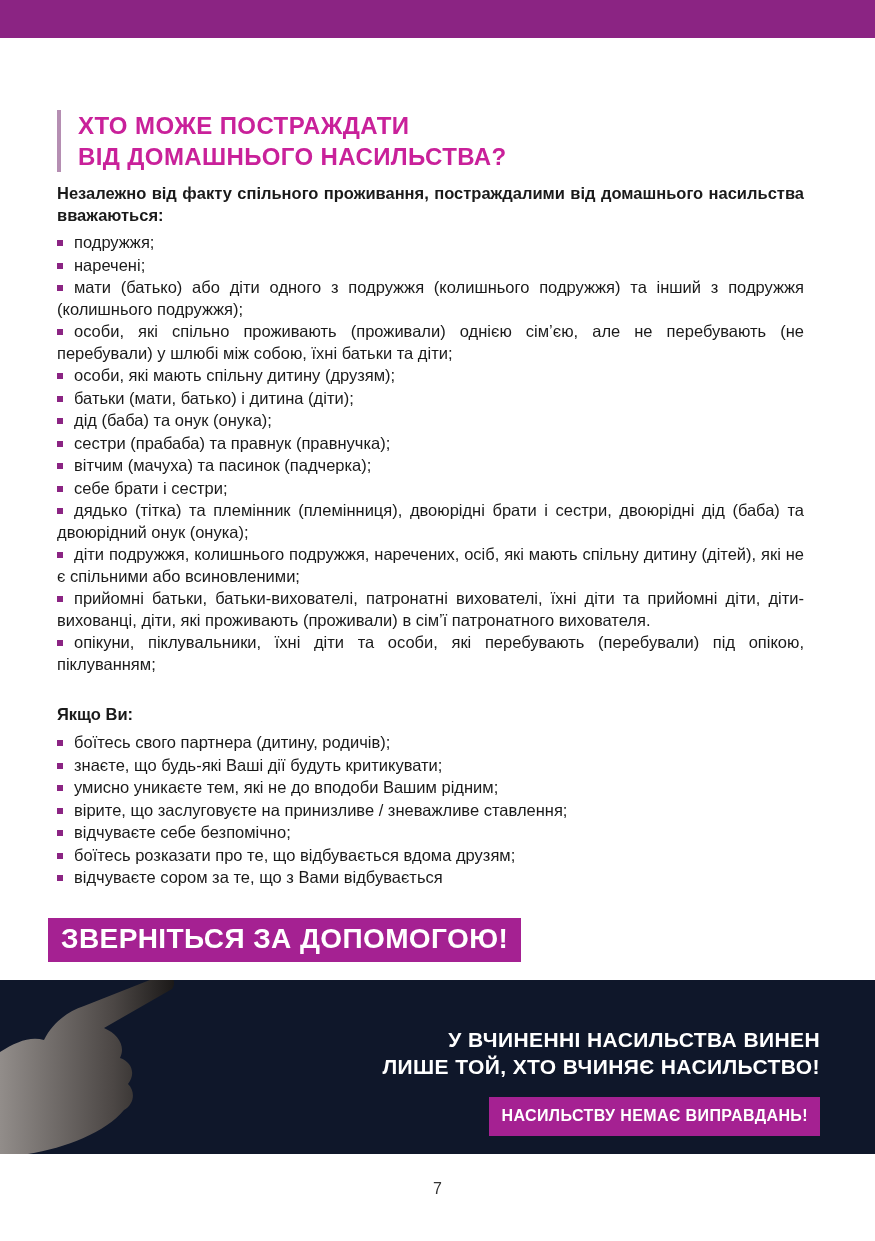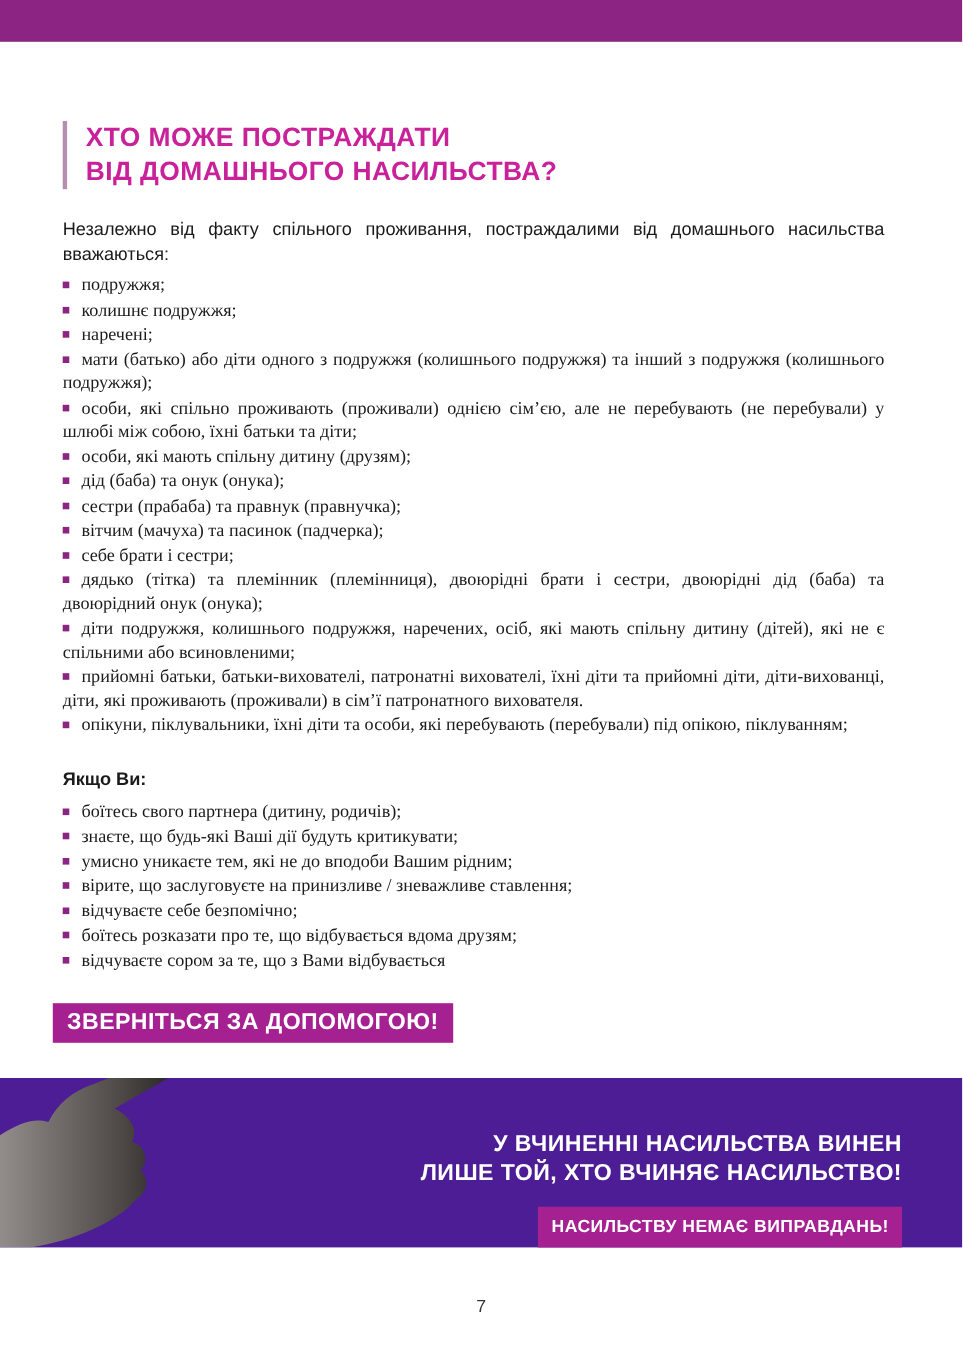--- a/index.html
+++ b/index.html
@@ -34,28 +34,28 @@
     padding-left: 17px;
     color: #c9219a;
     font-size: 24px;
     line-height: 31px;
     font-weight: 700;
     letter-spacing: 0.4px;
   }
   .title span { display: block; }
 
   .lead {
-    margin: 26px 0 6px 0;
-    font-weight: 400;
+    margin: 10px 0 6px 0;
+    font-weight: 700;
     font-size: 16.5px;
     line-height: 22px;
     text-align: justify;
   }
 
-  .list { margin: 0; font-family: Liberation Serif, serif; }
+  .list { margin: 0; }
   .li {
     font-size: 16.5px;
     line-height: 21.5px;
     text-align: justify;
     margin: 1px 0;
   }
   .li::before {
     content: "";
     display: inline-block;
     width: 6px;
@@ -71,31 +71,31 @@
     font-size: 16.5px;
   }
 
   .cta {
     display: inline-block;
     margin-top: 28px;
     margin-left: -9px;
     background: #a52192;
     color: #ffffff;
     font-weight: 700;
-    font-size: 21px;
+    font-size: 28px;
     letter-spacing: 0.4px;
     padding: 5px 13px 7px 13px;
   }
 
   .banner {
     position: absolute;
     top: 980px;
     left: 0; right: 0;
-    height: 154px;
-    background: #4c1d95;
+    height: 174px;
+    background: #0f172a;
     overflow: hidden;
   }
   .hand {
     position: absolute;
     left: 0;
     bottom: 0;
     height: 198px;
     width: 240px;
   }
   .banner-text {
@@ -139,25 +139,25 @@
 
     <h1 class="title">
       <span>ХТО МОЖЕ ПОСТРАЖДАТИ</span>
       <span>ВІД ДОМАШНЬОГО НАСИЛЬСТВА?</span>
     </h1>
 
     <p class="lead">Незалежно від факту спільного проживання, постраждалими від домашнього насильства вважаються:</p>
 
     <div class="list">
       <div class="li">подружжя;</div>
-      <div class="li">колишнє подружжя;</div>
       <div class="li">наречені;</div>
       <div class="li">мати (батько) або діти одного з подружжя (колишнього подружжя) та інший з подружжя (колишнього подружжя);</div>
       <div class="li">особи, які спільно проживають (проживали) однією сім’єю, але не перебувають (не перебували) у шлюбі між собою, їхні батьки та діти;</div>
       <div class="li">особи, які мають спільну дитину (друзям);</div>
+      <div class="li">батьки (мати, батько) і дитина (діти);</div>
       <div class="li">дід (баба) та онук (онука);</div>
       <div class="li">сестри (прабаба) та правнук (правнучка);</div>
       <div class="li">вітчим (мачуха) та пасинок (падчерка);</div>
       <div class="li">себе брати і сестри;</div>
       <div class="li">дядько (тітка) та племінник (племінниця), двоюрідні брати і сестри, двоюрідні дід (баба) та двоюрідний онук (онука);</div>
       <div class="li">діти подружжя, колишнього подружжя, наречених, осіб, які мають спільну дитину (дітей), які не є спільними або всиновленими;</div>
       <div class="li">прийомні батьки, батьки-вихователі, патронатні вихователі, їхні діти та прийомні діти, діти-вихованці, діти, які проживають (проживали) в сім’ї патронатного вихователя.</div>
       <div class="li">опікуни, піклувальники, їхні діти та особи, які перебувають (перебували) під опікою, піклуванням;</div>
     </div>
 

